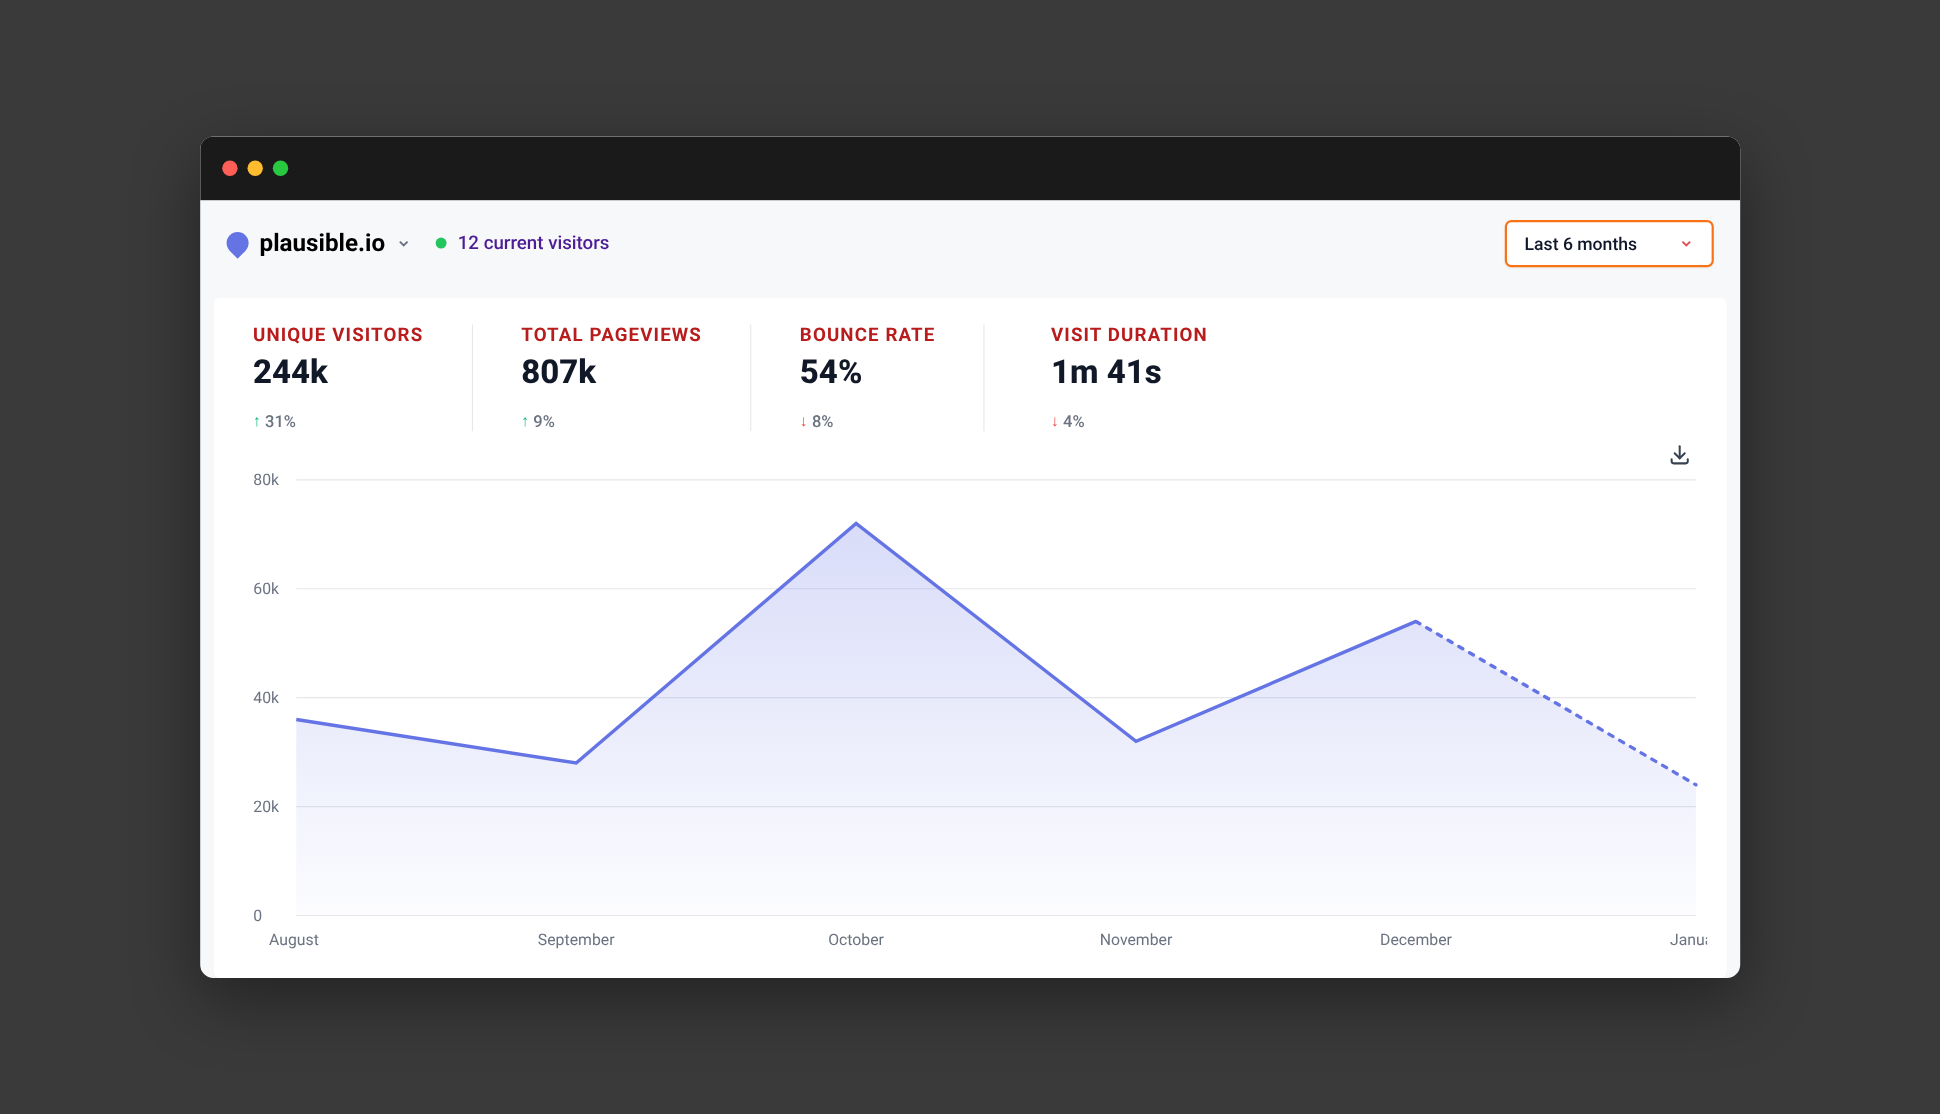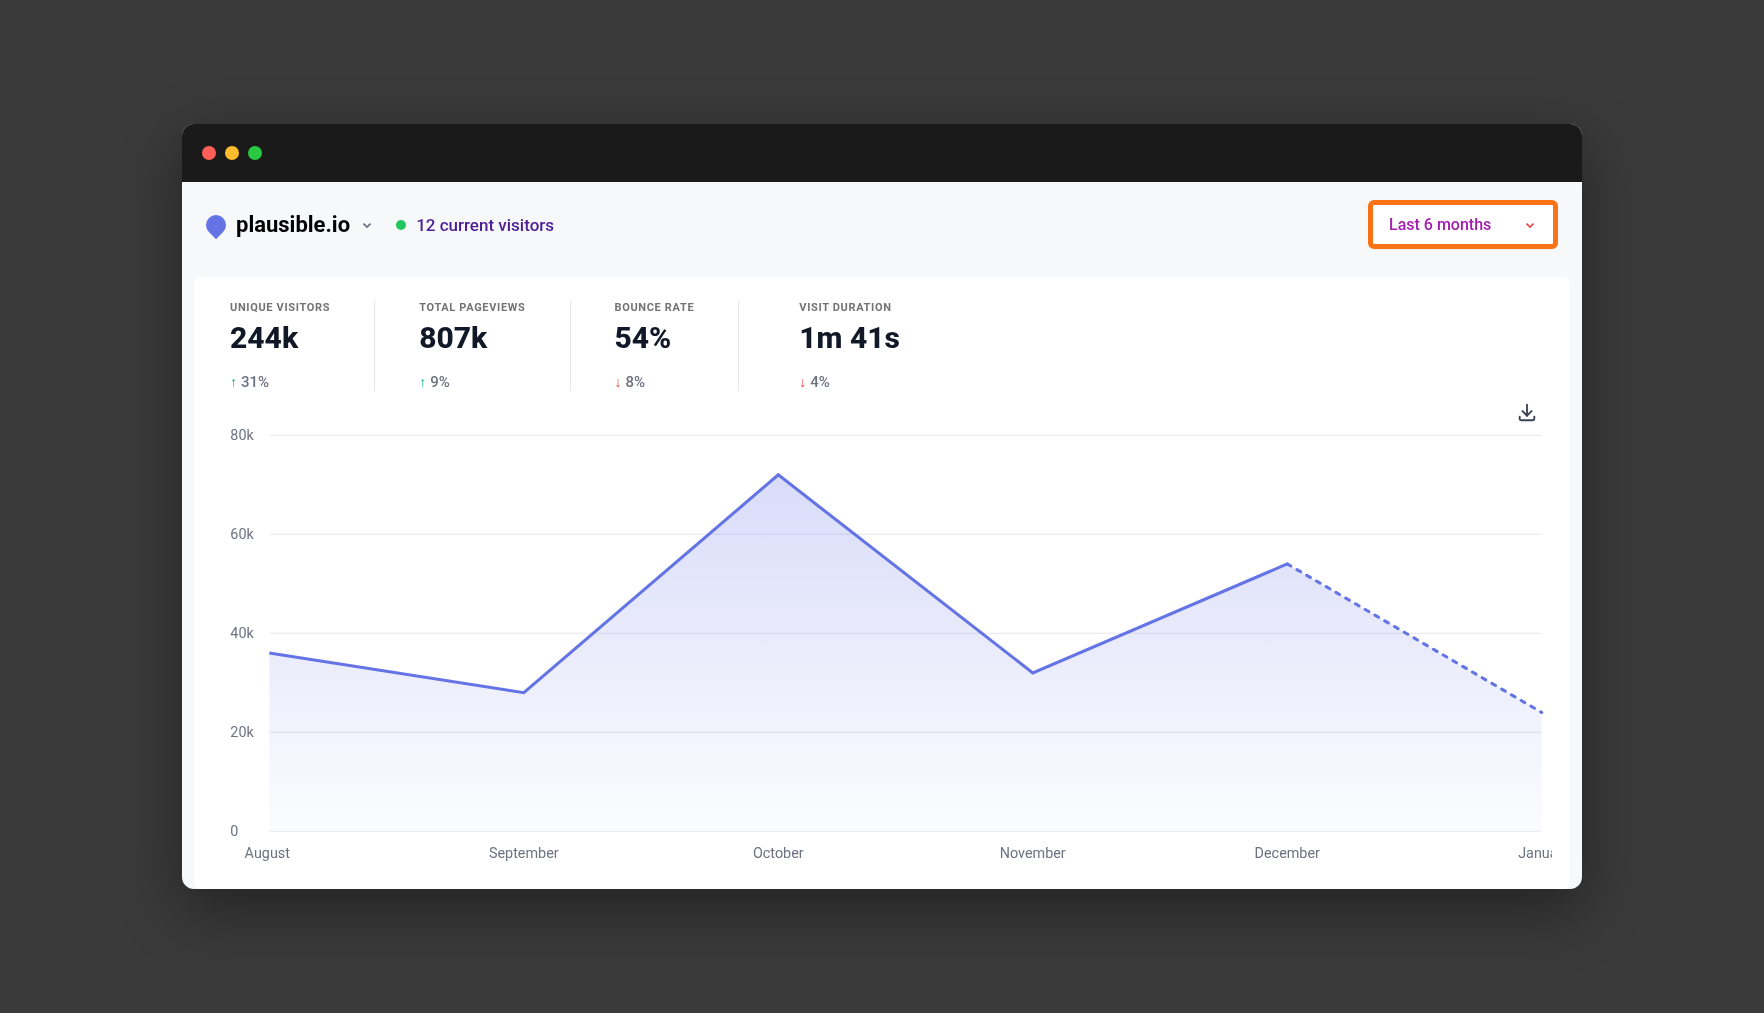--- a/index.html
+++ b/index.html
@@ -87,27 +87,27 @@
       height: 10px;
       border-radius: 50%;
       background: #22c55e;
     }
     .period-selector {
       display: flex;
       align-items: center;
       justify-content: space-between;
       gap: 30px;
       background: #fff;
-      border: 5px solid #f97316;
+      border: 2px solid #f97316;
       border-radius: 6px;
       padding: 10px 16px;
       cursor: pointer;
       font-size: 16px;
       font-weight: 500;
-      color: #a21caf;
+      color: #0f172a;
       box-shadow: 0 1px 2px rgba(0,0,0,0.04);
       min-width: 190px;
     }
     .period-chevron {
       width: 14px;
       height: 14px;
       color: #e04e4e;
     }
 
     .card {
@@ -126,24 +126,24 @@
       padding-right: 44px;
       margin-right: 44px;
       border-right: 1px solid #e5e7eb;
     }
     .stat-block:last-child {
       border-right: none;
       margin-right: 0;
       margin-left: 16px;
     }
     .stat-label {
-      font-size: 11px;
+      font-size: 17px;
       font-weight: 700;
       letter-spacing: 0.06em;
-      color: #737373;
+      color: #b91c1c;
       text-transform: uppercase;
       margin-bottom: 6px;
     }
     .stat-body {
       display: flex;
       align-items: baseline;
       gap: 18px;
       flex-direction: column;
     }
     .stat-value {

